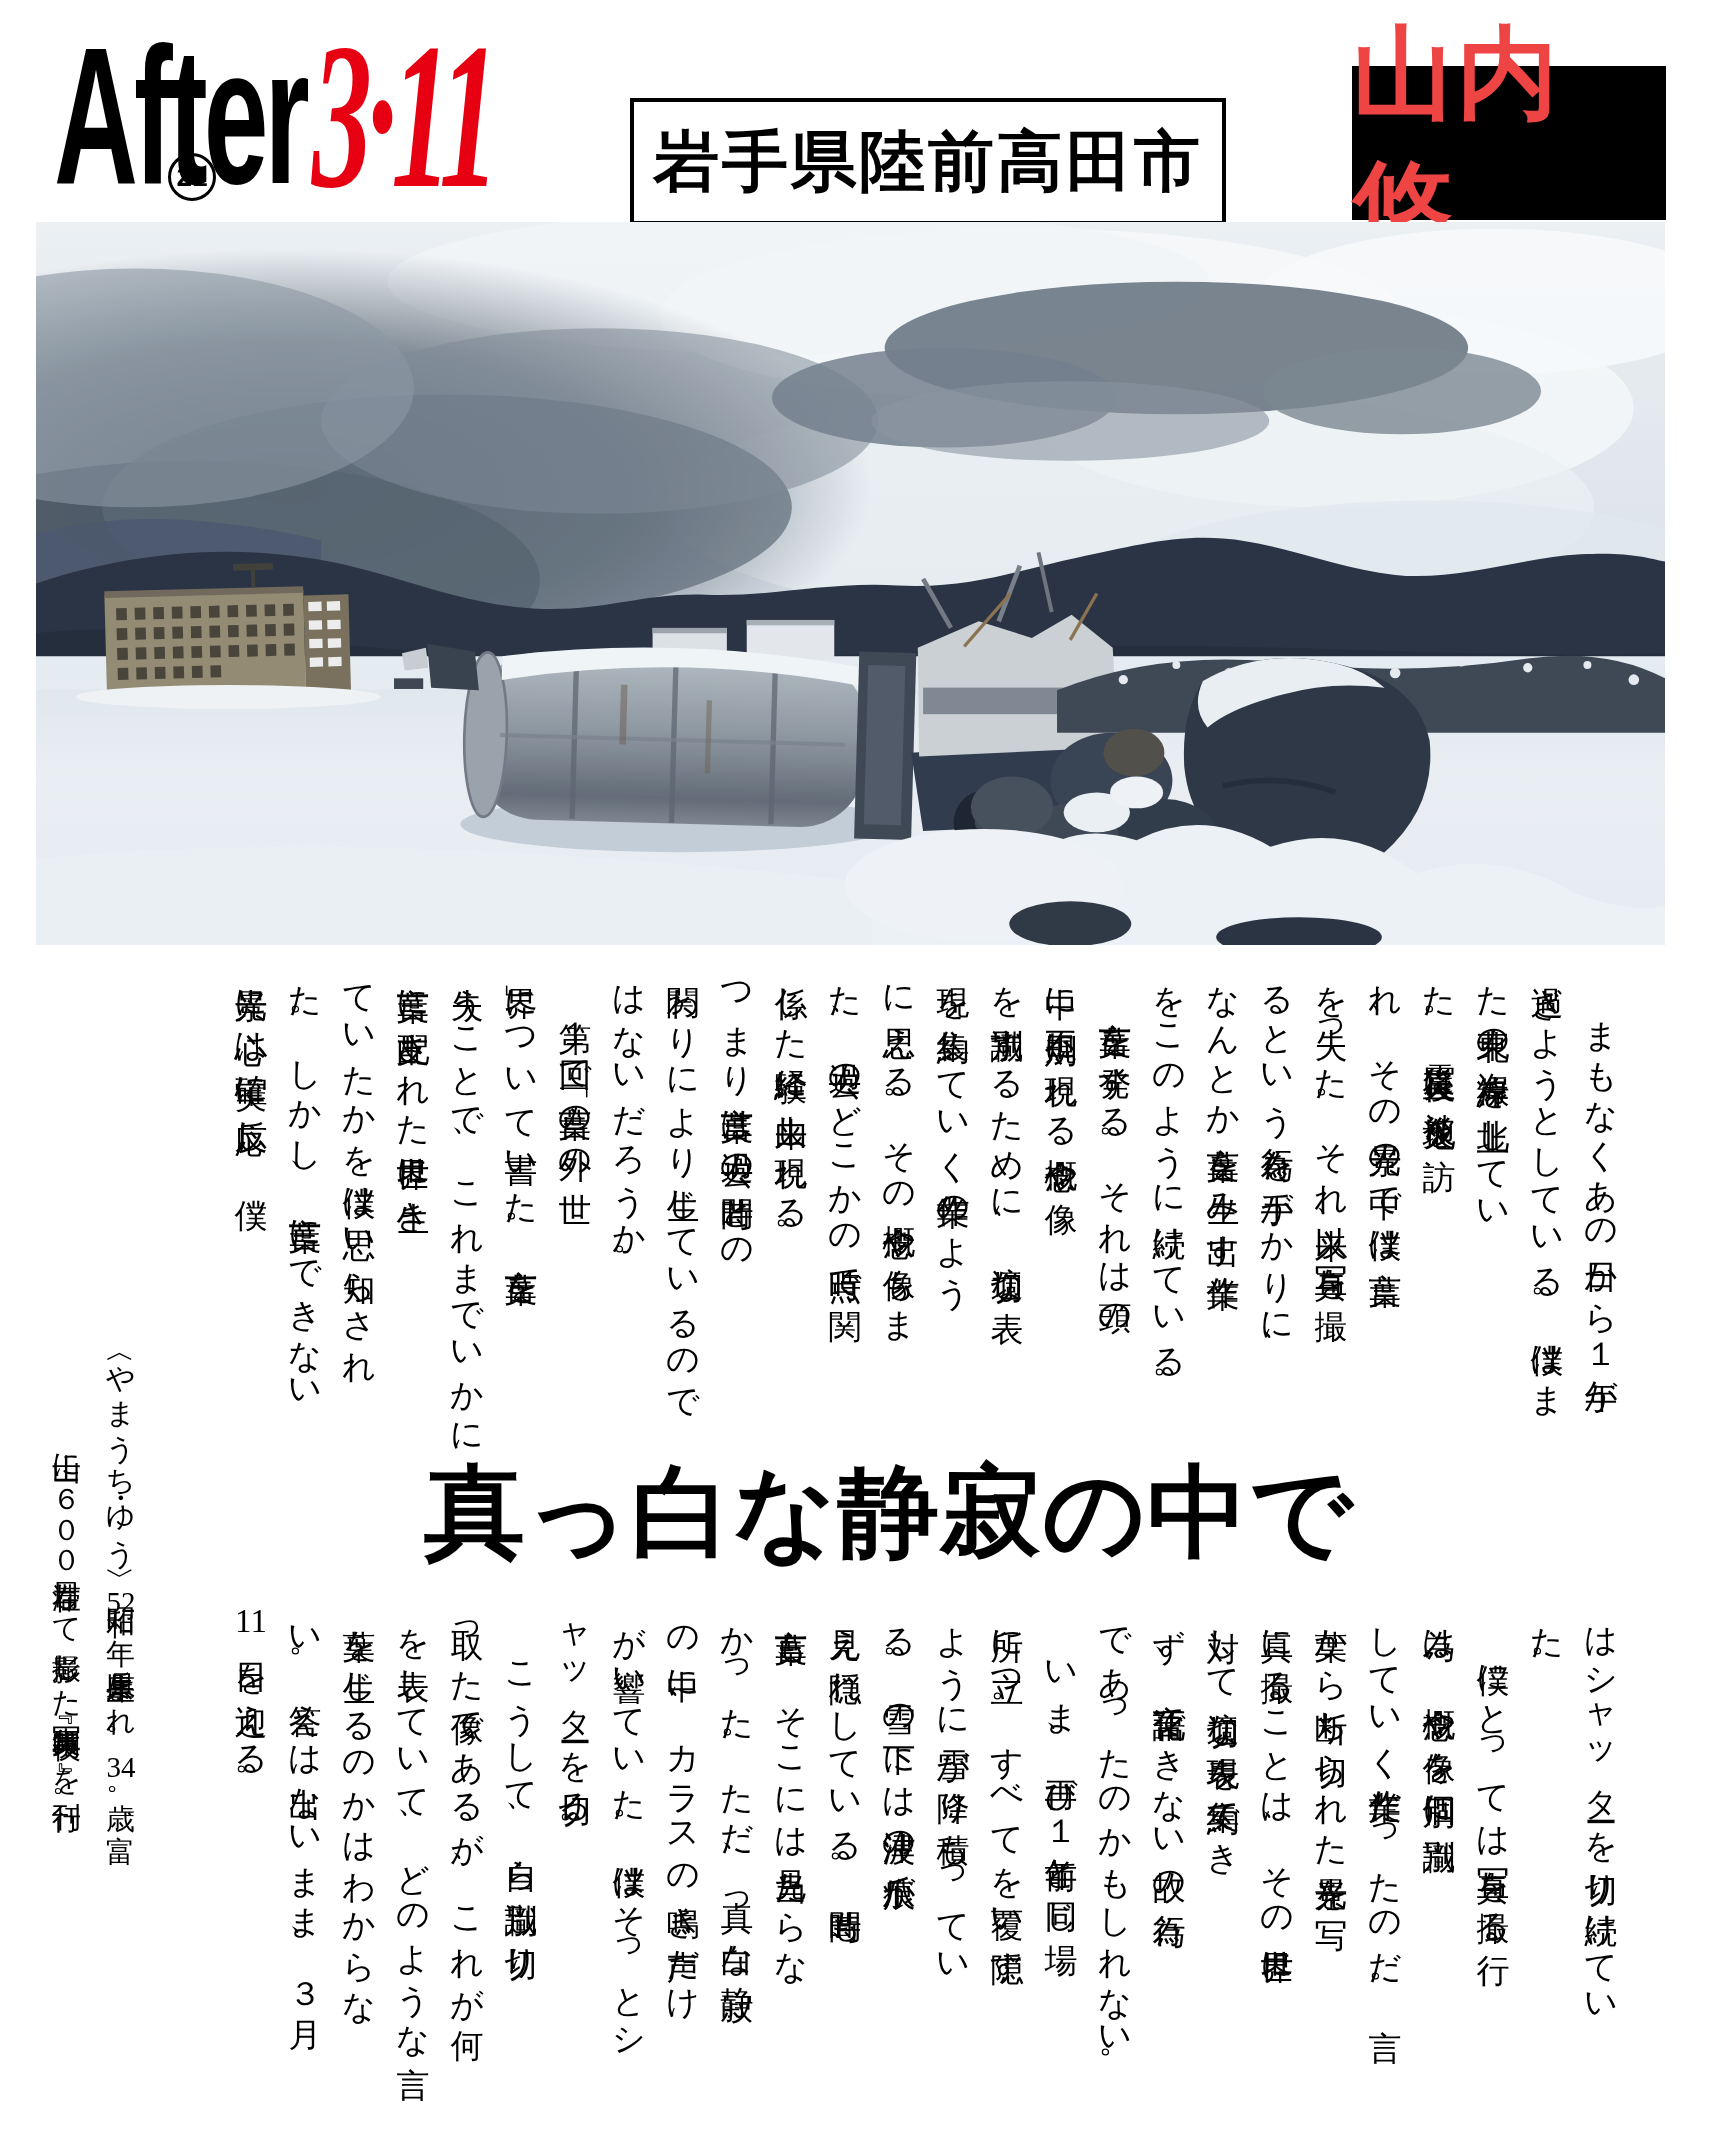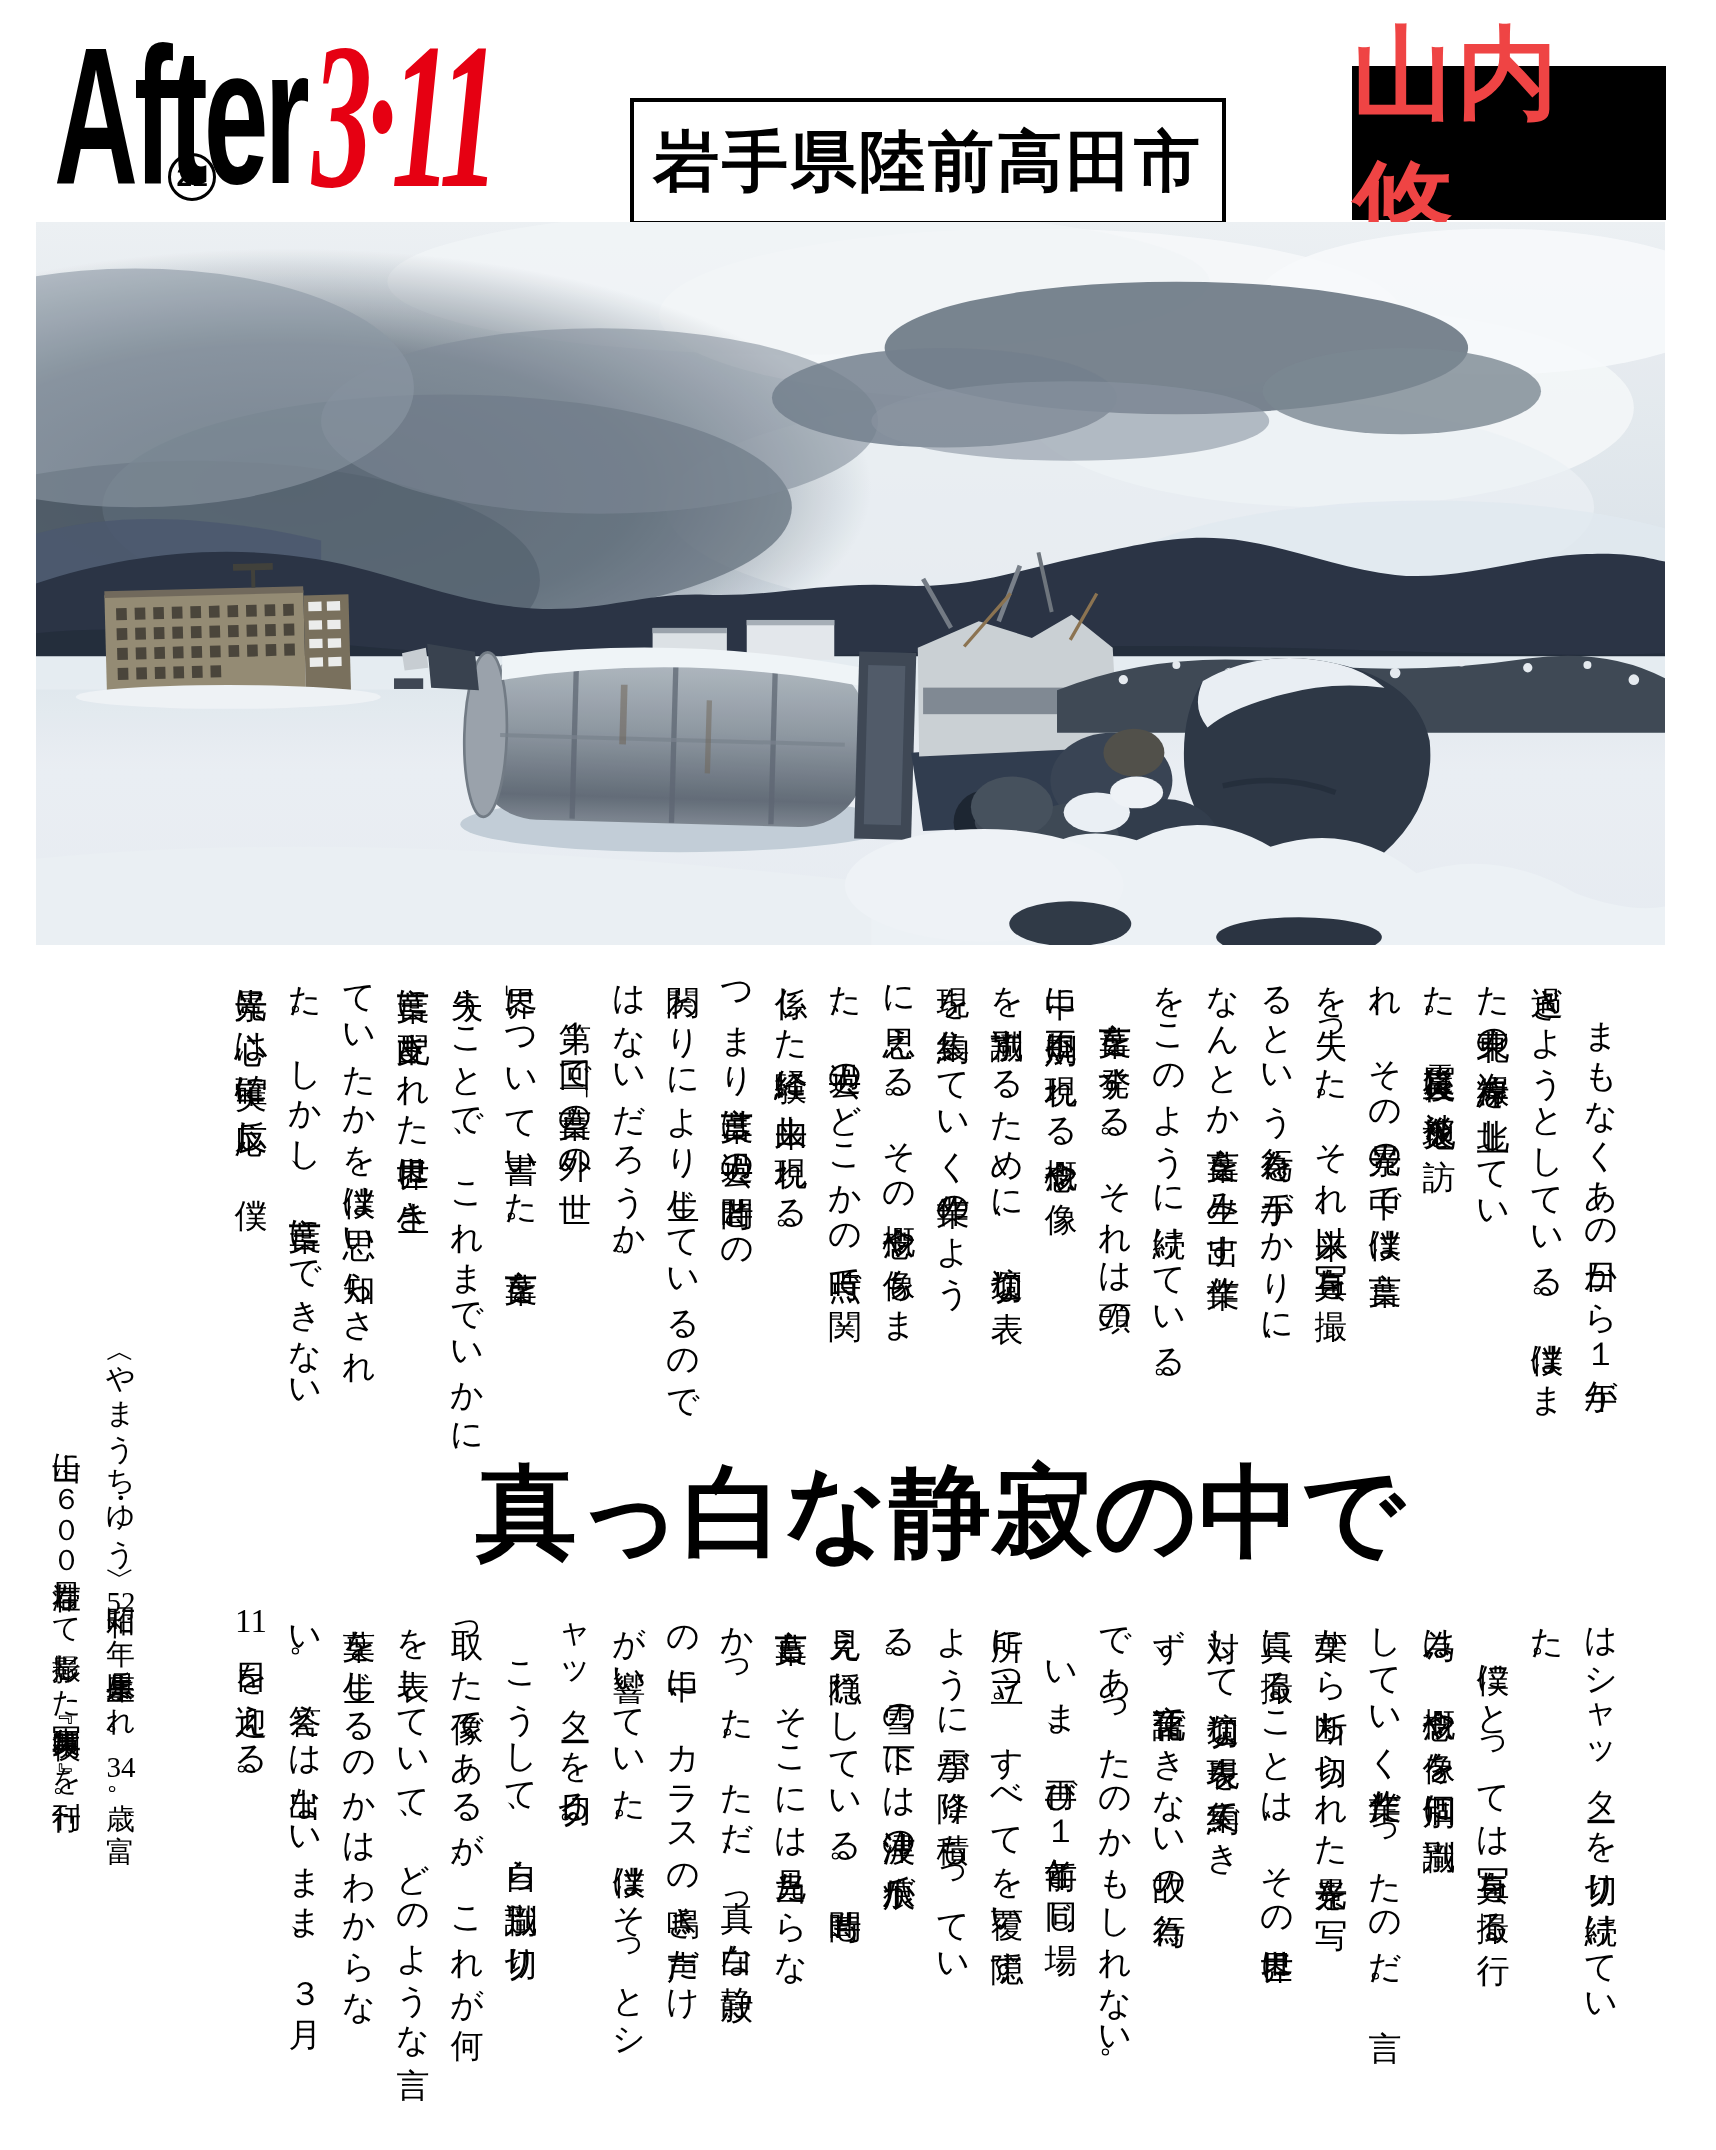--- a/index.html
+++ b/index.html
@@ -38,21 +38,21 @@
   .vcol{line-height:54px;}
   #block1,#block2{font-size:33px;letter-spacing:2.3px;}
   #block1{right:89px;top:962px;height:503px;}
   #block2{right:89px;top:1604px;height:505px;}
   #bio{left:40px;top:1023px;height:791px;font-size:29px;}
   #bio .vcol{text-align:end;letter-spacing:1.3px;}
   .tcy{text-combine-upright:all;}
 
   
   #headline{position:absolute;left:424px;top:1458px;width:982px;margin:0;
-    text-align:right;font-weight:bold;font-size:101px;line-height:1.1;
+    text-align:left;font-weight:bold;font-size:101px;line-height:1.1;
     letter-spacing:1.3px;font-family:"Liberation Serif",serif;}
 </style>
 </head>
 <body>
 
 <div id="page">
 
   <div>
     <div id="logo-after">After</div>
     <div id="logo-episode">

